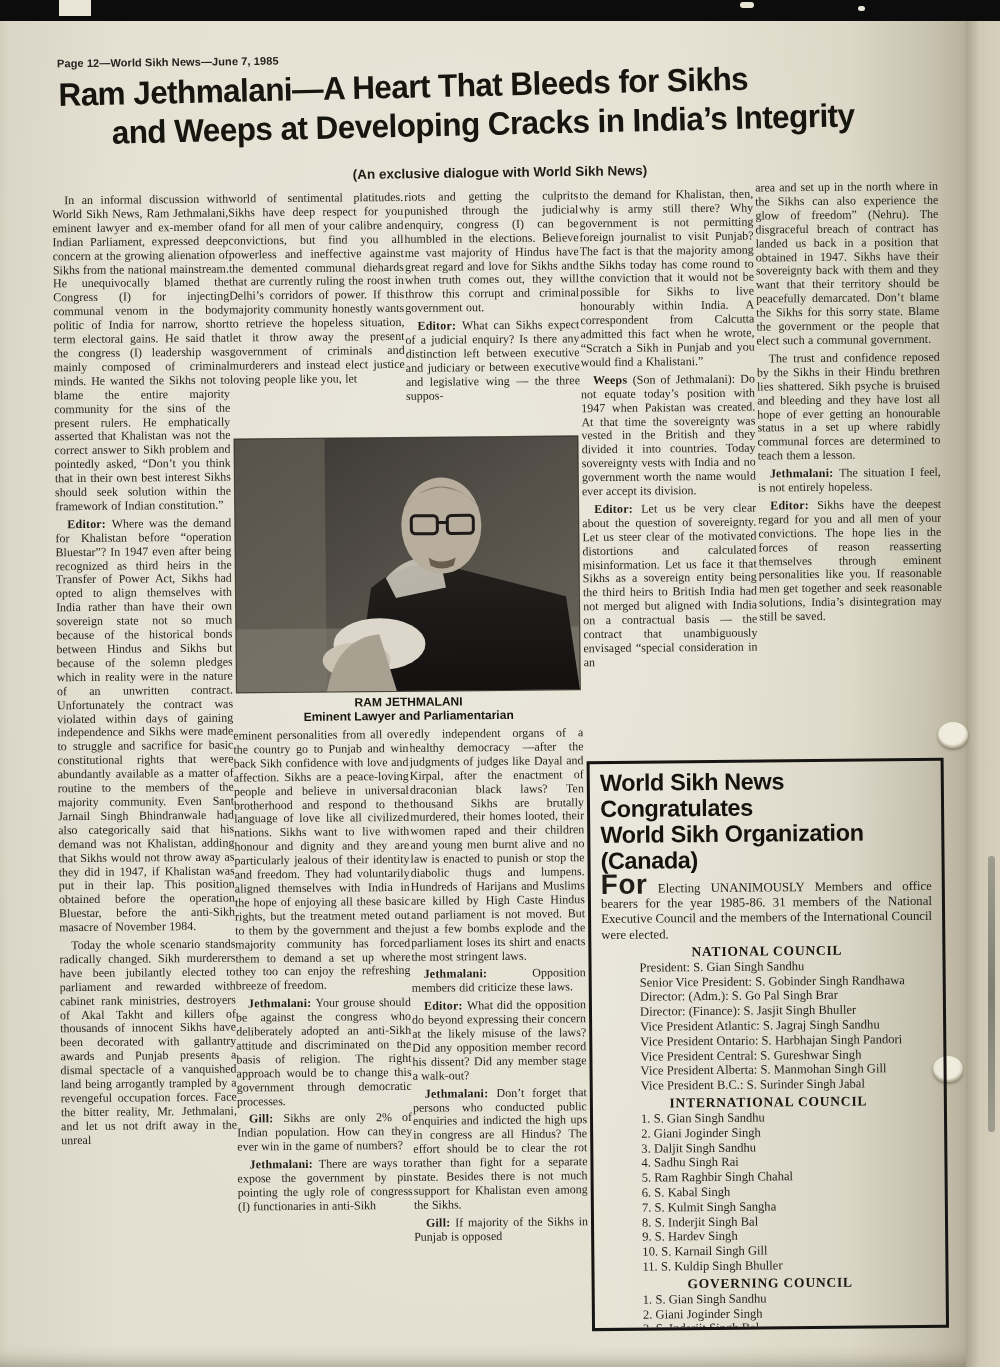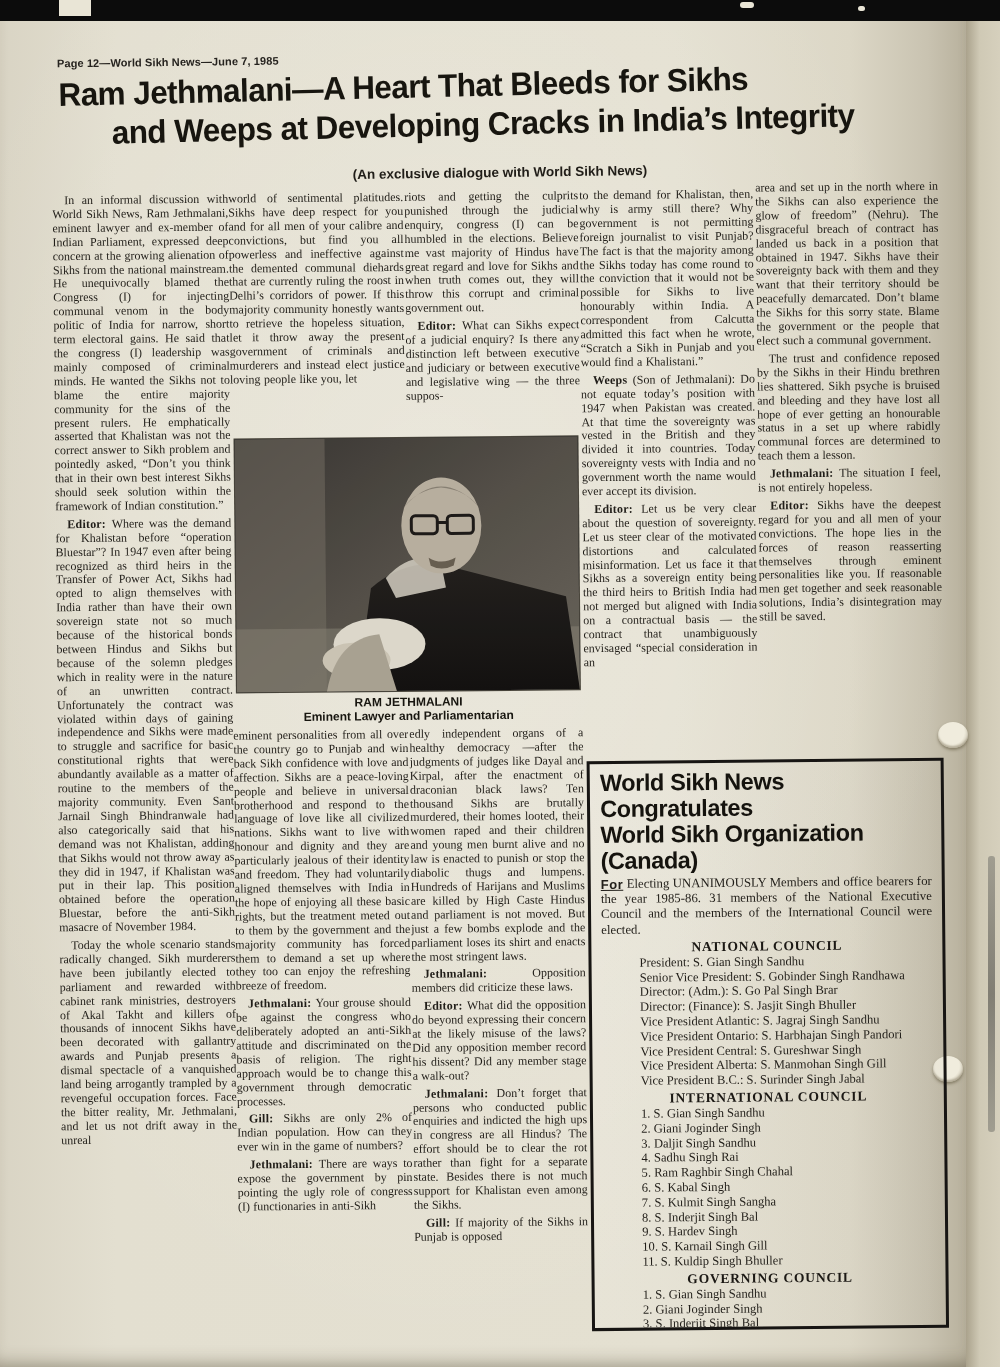--- a/index.html
+++ b/index.html
@@ -70,22 +70,22 @@
     font-family:"Liberation Sans",sans-serif; font-weight:bold; color:#17150f;
     font-size:12px; line-height:14px; }
 
   
   #box { position:absolute; left:586px; top:762px; width:357px; height:570px;
     border:3px solid #171513; padding:6px 10px 4px 10px; overflow:hidden;
     background:linear-gradient(90deg, rgba(255,255,255,.12), rgba(0,0,0,.02)); }
   #box-title { font-family:"Liberation Sans",sans-serif; font-weight:bold;
     font-size:23.5px; line-height:26px; letter-spacing:-.4px; color:#15130e; }
   .box-lead { font-size:12.8px; line-height:15.2px; text-align:justify; color:#211e19; margin-top:3px; }
-  .for-word { font-family:"Liberation Sans",sans-serif; font-weight:bold; font-size:13px;
-    letter-spacing:.5px; vertical-align:-1px;text-decoration:underline; }
+  .for-word { font-family:"Liberation Sans",sans-serif; font-weight:bold; font-size:28px;
+    letter-spacing:.5px; vertical-align:-1px; }
   .box-heading { text-align:center; font-weight:bold; font-size:13.5px; line-height:17px;
     letter-spacing:.8px; color:#1b1814; margin-top:1px; }
   .box-item { font-size:12.6px; line-height:14.8px; text-indent:38px; color:#211e19; }
 </style>
 </head>
 <body>
 
 <div id="scan">
   <div id="paper"></div>
   <div id="edge-strip"></div>

